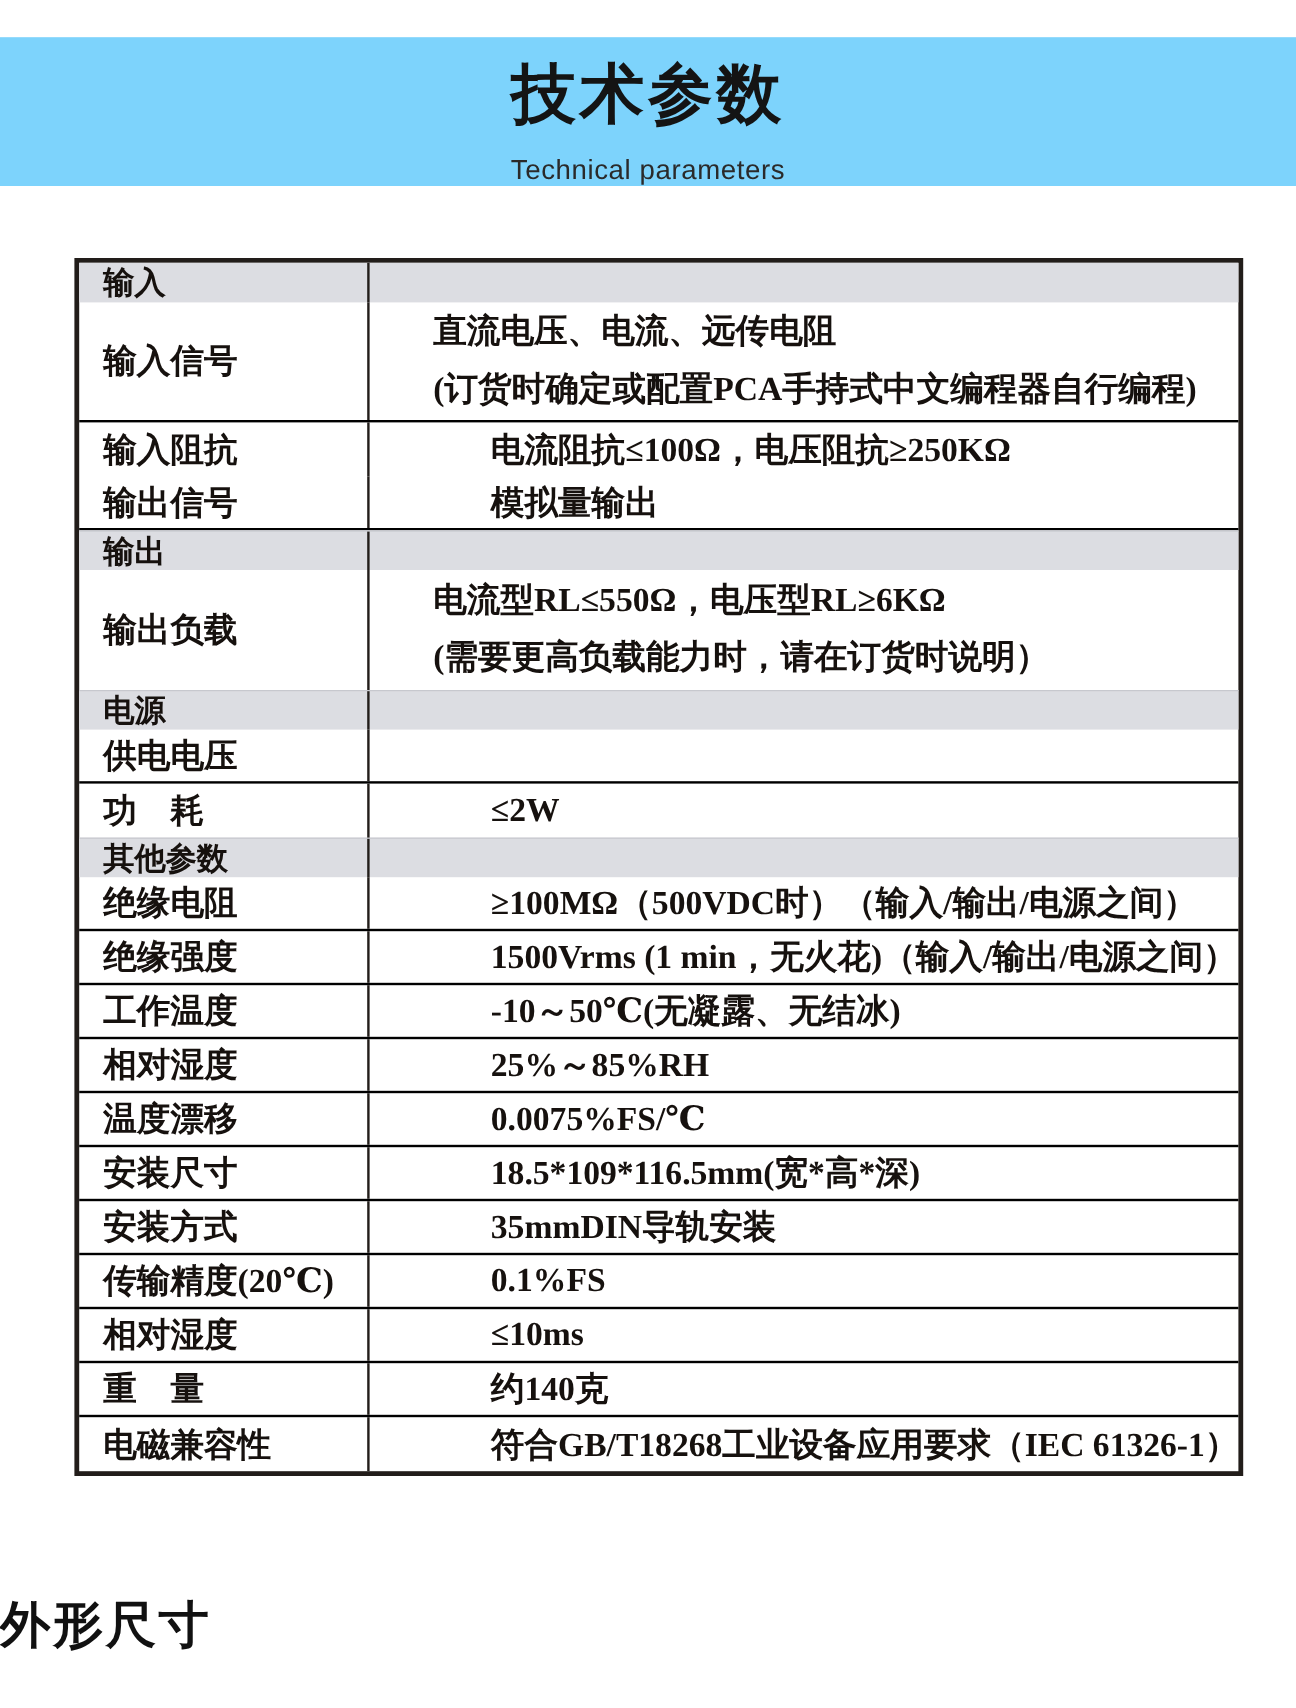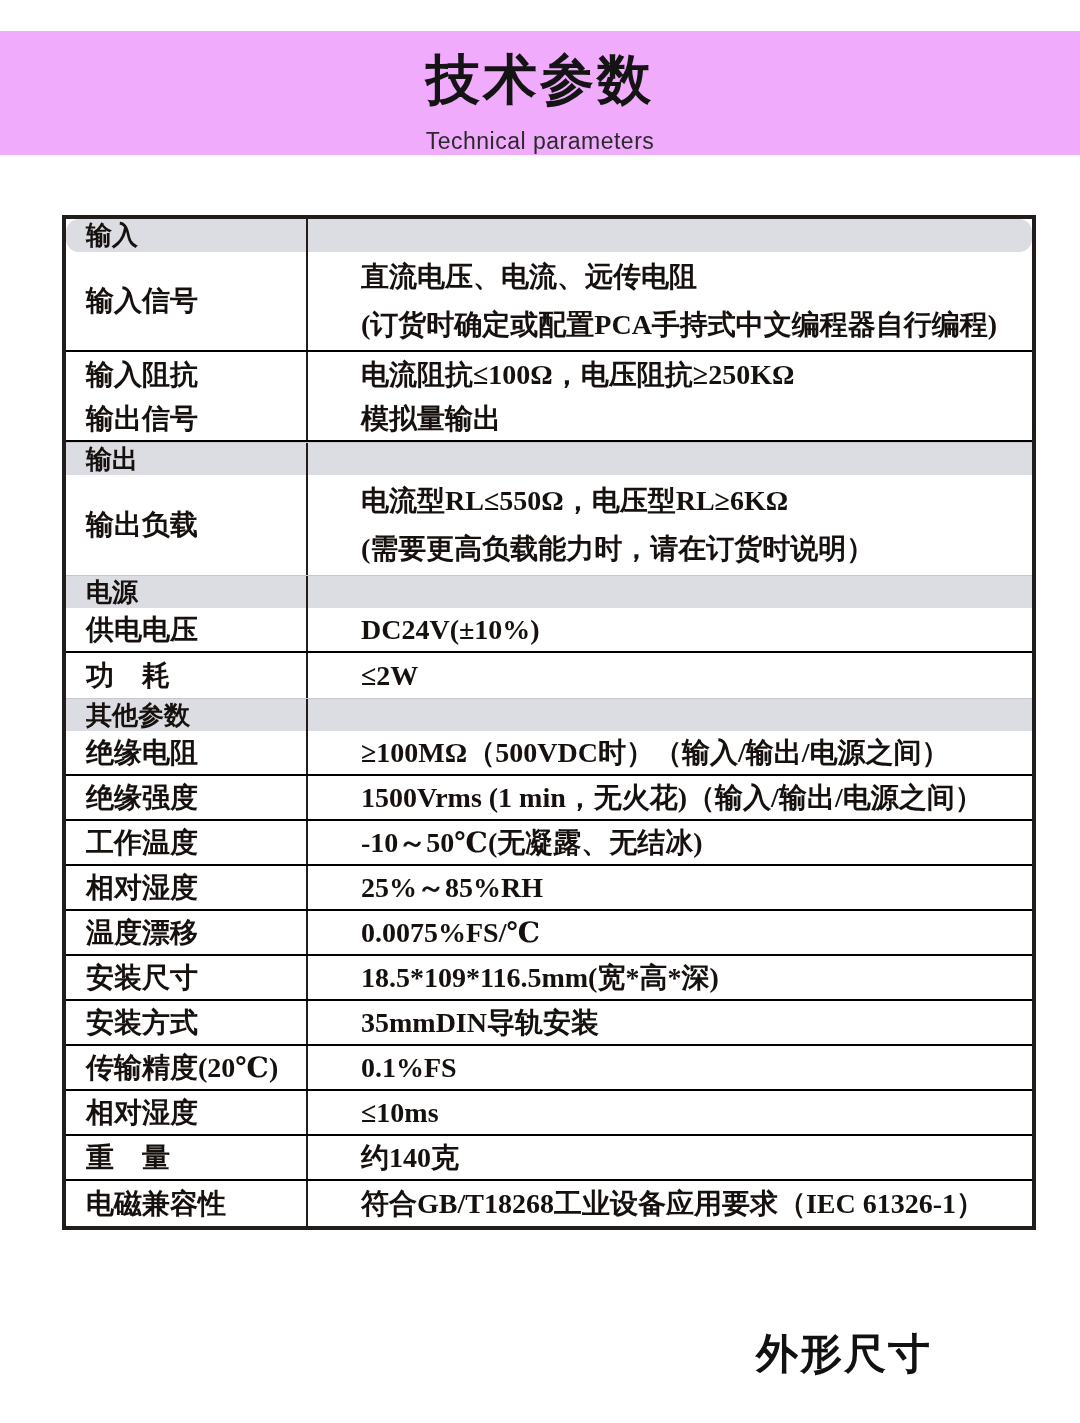--- a/index.html
+++ b/index.html
@@ -10,21 +10,21 @@
     background:#ffffff;
     overflow:hidden;
     font-family:"Liberation Serif","DejaVu Serif",serif;
     color:#16110e;
   }
   
   .header-band{
     position:absolute;
     top:31px; left:0;
     width:1080px; height:124px;
-    background:#f0abfc;
+    background:#7dd3fc;
     text-align:center;
     font-family:"Liberation Sans","DejaVu Sans",sans-serif;
   }
   .title{
     margin-top:20px;
     font-size:54px;
     font-weight:700;
     color:#141414;
     letter-spacing:3px;
     line-height:1.05;
@@ -47,22 +47,22 @@
   }
   .t-row{
     display:flex;
     box-sizing:border-box;
   }
   .row-section{
     height:33px;
     background:#dcdde2;
     border-top:1px solid #c7c8ce;
   }
-  .row-section:first-child{border-top:none;border-radius:13px;}
-  .row-single{height:45px;}
+  .row-section:first-child{border-top:none;}
+  .row-single{height:45px;gap:48px;}
   .row-double{height:100px;}
   .hline{border-bottom:2px solid #000000;}
   .cell-label{
     flex:0 0 242px;
     width:242px;
     box-sizing:border-box;
     border-right:2px solid #221d1a;
     padding-left:20px;
     display:flex;
     flex-direction:column;
@@ -83,21 +83,21 @@
     font-size:28px;
     white-space:nowrap;
     margin-left:36px;
   }
   .row-double .v-line{line-height:48px;}
   
   .footer-heading{
     position:absolute;
     top:1326px; left:0;
     width:932px;
-    text-align:right;
+    text-align:left;
     font-family:"Liberation Sans","DejaVu Sans",sans-serif;
     font-weight:700;
     font-size:42px;
     color:#111111;
     letter-spacing:2px;
   }
 </style>
 </head>
 <body>
 
@@ -142,23 +142,20 @@
           <div class="v-line">电流型RL≤550Ω，电压型RL≥6KΩ</div>
           <div class="v-line">(需要更高负载能力时，请在订货时说明）</div>
         </div>
       </div>
       <div class="t-row row-section">
         <div class="cell-label">电源</div>
         <div class="cell-value"></div>
       </div>
       <div class="t-row row-single hline">
         <div class="cell-label">供电电压</div>
-        <div class="cell-value">
-          <div class="v-line">DC24V(±10%)</div>
-        </div>
       </div>
       <div class="t-row row-single">
         <div class="cell-label">功　耗</div>
         <div class="cell-value">
           <div class="v-line">≤2W</div>
         </div>
       </div>
       <div class="t-row row-section">
         <div class="cell-label">其他参数</div>
         <div class="cell-value"></div>

